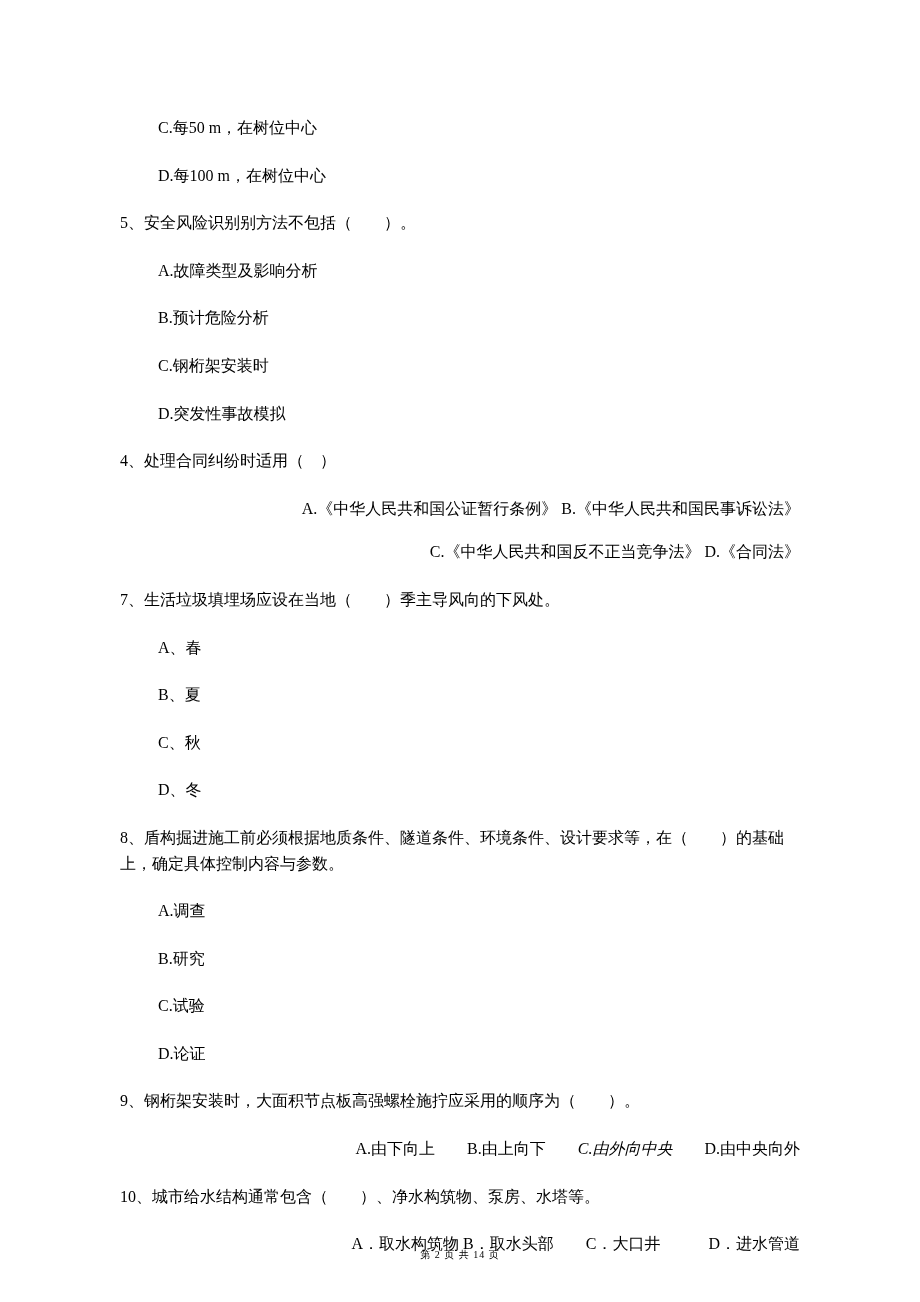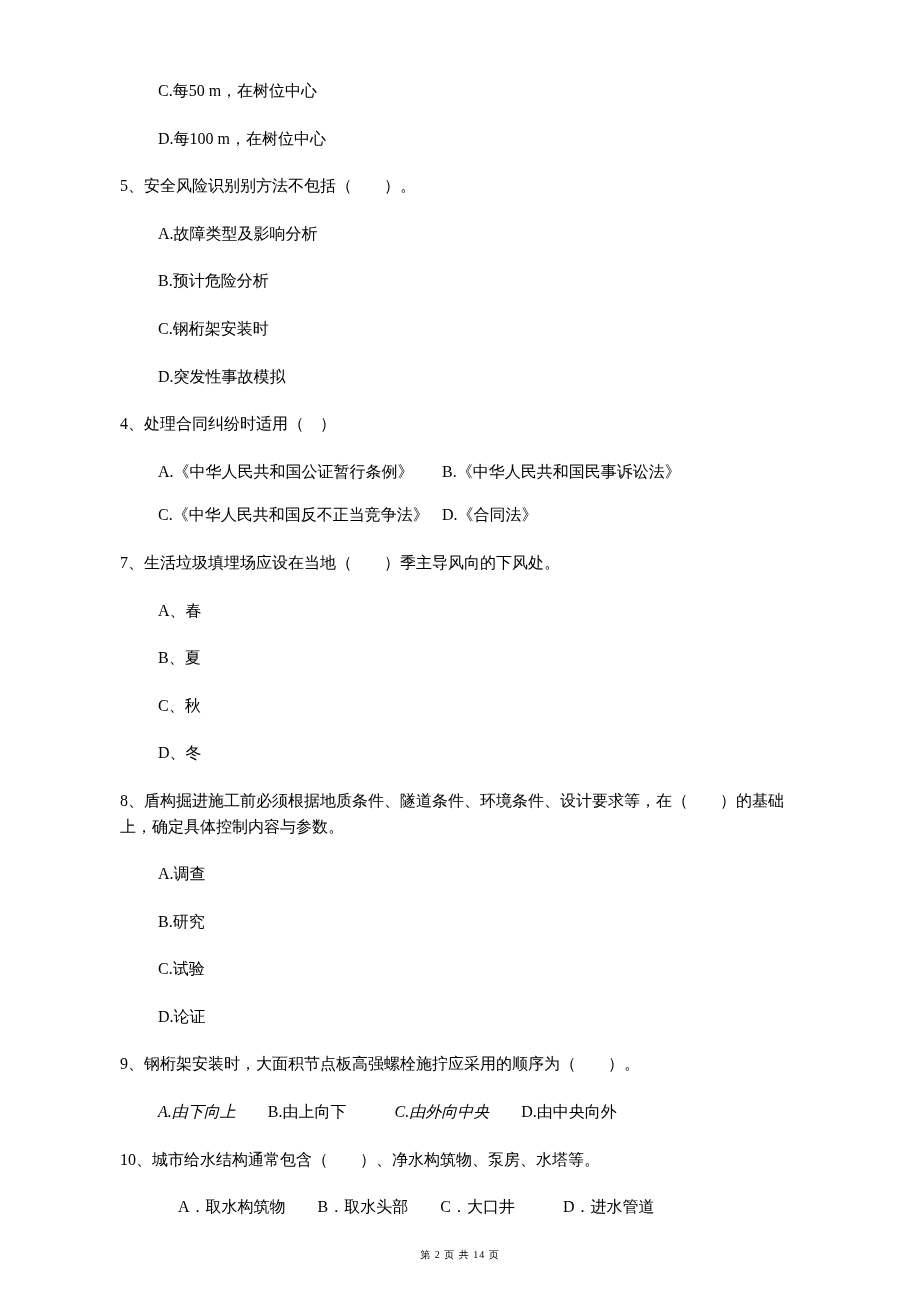--- a/index.html
+++ b/index.html
@@ -6,36 +6,37 @@
     margin: 0;
     padding: 0;
     background: #ffffff;
     font-family: "SimSun", "宋体", serif;
     width: 920px;
     min-height: 1302px;
     position: relative;
     box-sizing: border-box;
   }
   .page {
-    padding: 78px 120px 0 120px;
+    padding: 115px 120px 0 120px;
     font-size: 16px;
     line-height: 1.6;
     color: #000;
   }
   .indent-option {
     padding-left: 38px;
     margin-bottom: 22px;
   }
   .question {
     margin-top: 22px;
     margin-bottom: 22px;
   }
   .options-row {
     padding-left: 38px;
     margin-bottom: 18px;
+    text-align: right;
   }
   .options-row span {
     display: inline-block;
   }
   .footer {
     position: absolute;
     bottom: 40px;
     left: 0;
     right: 0;
     text-align: center;
@@ -74,29 +75,29 @@
   <div class="indent-option">D、冬</div>
 
   <div class="question">8、盾构掘进施工前必须根据地质条件、隧道条件、环境条件、设计要求等，在（　　）的基础上，确定具体控制内容与参数。</div>
   <div class="indent-option">A.调查</div>
   <div class="indent-option">B.研究</div>
   <div class="indent-option">C.试验</div>
   <div class="indent-option">D.论证</div>
 
   <div class="question">9、钢桁架安装时，大面积节点板高强螺栓施拧应采用的顺序为（　　）。</div>
   <div class="options-row">
-    <span style="margin-right:28px;font-style:italic;">A.由下向上</span>
-    <span style="margin-right:44px;">B.由上向下</span>
+    <span style="margin-right:28px;">A.由下向上</span>
+    <span style="margin-right:28px;">B.由上向下</span>
     <span style="margin-right:28px;font-style:italic;">C.由外向中央</span>
     <span>D.由中央向外</span>
   </div>
 
   <div class="question">10、城市给水结构通常包含（　　）、净水构筑物、泵房、水塔等。</div>
   <div class="options-row">
-    <span style="margin-left:20px;margin-right:28px;">A．取水构筑物</span>
+    <span style="margin-left:20px;">A．取水构筑物</span>
     <span style="margin-right:28px;">B．取水头部</span>
     <span style="margin-right:44px;">C．大口井</span>
     <span>D．进水管道</span>
   </div>
 
 </div>
 
 <div class="footer">第 2 页 共 14 页</div>
 
 </body></html>

